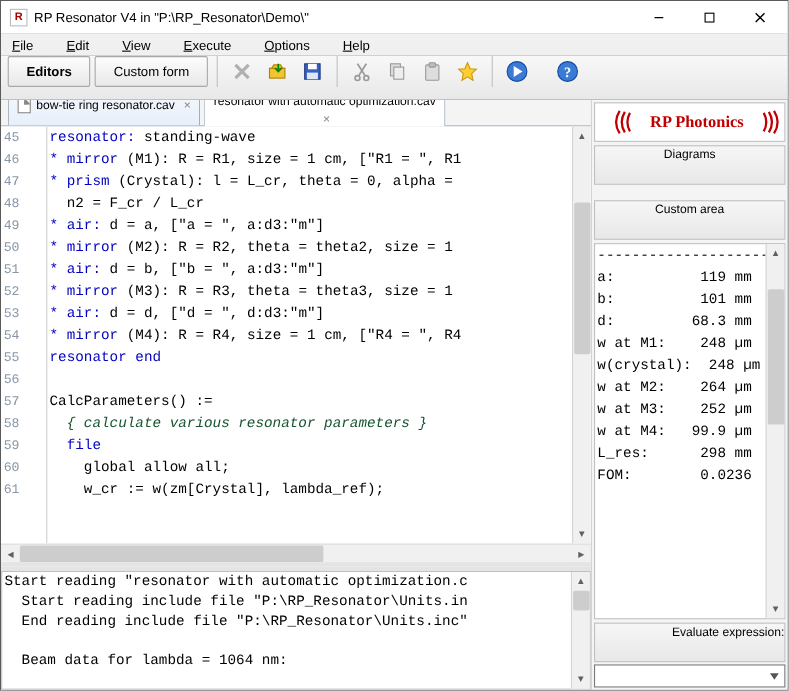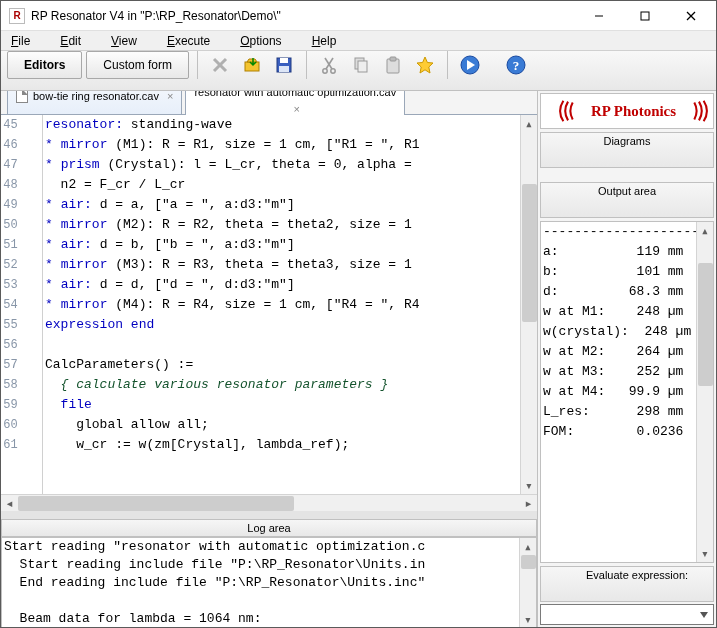--- a/index.html
+++ b/index.html
@@ -353,21 +353,21 @@
         <div class="code" id="code"><span class="kw-blue">resonator:</span> standing-wave
 <span class="kw-blue">*</span> <span class="kw-blue">mirror</span> (M1): R = R1, size = 1 cm, ["R1 = ", R1
 <span class="kw-blue">*</span> <span class="kw-blue">prism</span> (Crystal): l = L_cr, theta = 0, alpha =
   n2 = F_cr / L_cr
 <span class="kw-blue">*</span> <span class="kw-blue">air:</span> d = a, ["a = ", a:d3:"m"]
 <span class="kw-blue">*</span> <span class="kw-blue">mirror</span> (M2): R = R2, theta = theta2, size = 1
 <span class="kw-blue">*</span> <span class="kw-blue">air:</span> d = b, ["b = ", a:d3:"m"]
 <span class="kw-blue">*</span> <span class="kw-blue">mirror</span> (M3): R = R3, theta = theta3, size = 1
 <span class="kw-blue">*</span> <span class="kw-blue">air:</span> d = d, ["d = ", d:d3:"m"]
 <span class="kw-blue">*</span> <span class="kw-blue">mirror</span> (M4): R = R4, size = 1 cm, ["R4 = ", R4
-<span class="kw-blue">expression</span> <span class="kw-blue">end</span>
+<span class="kw-blue">resonator</span> <span class="kw-blue">end</span>
 
 CalcParameters() :=
 <span class="kw-green">  { calculate various resonator parameters }</span>
   <span class="kw-blue">file</span>
     global allow all;
     w_cr := w(zm[Crystal], lambda_ref);
 </div>
         <div class="vscroll">
           <div class="arrow">▴</div>
           <div class="track">
@@ -380,21 +380,20 @@
         <div class="arrow">◂</div>
         <div class="track">
             <div class="thumb"></div>
           </div>
         <div class="arrow">▸</div>
       </div>
 
       <div class="splitter-h"></div>
 
       <div class="log-area">
-        <div class="panel-header">Log area</div>
         <div class="log-body">
           <div class="log-text" id="logtext">Start reading "resonator with automatic optimization.c
   Start reading include file "P:\RP_Resonator\Units.in
   End reading include file "P:\RP_Resonator\Units.inc"
 
   Beam data for lambda = 1064 nm:</div>
           <div class="vscroll">
             <div class="arrow">▴</div>
             <div class="track">
                 <div class="thumb" style="top:0;height:25%"></div>
@@ -415,21 +414,21 @@
               <path d="M20 6 Q15 15 20 24"></path>
             <path d="M160 4 Q167 15 160 26"></path>
               <path d="M155 5 Q161 15 155 25"></path>
               <path d="M150 6 Q155 15 150 24"></path>
           </g>
           <text x="85" y="20" text-anchor="middle" font-family="Georgia,serif" font-size="16" font-weight="bold" fill="#c00000">RP Photonics</text>
         </svg>
       </div>
       <div class="panel-header" style="cursor:pointer">Diagrams</div>
       <div style="height:8px"></div>
-      <div class="panel-header">Output area</div>
+      <div class="panel-header">Custom area</div>
       <div class="output-body">
         <div class="output-text" id="outtext">-----------------------
 a:          119 mm
 b:          101 mm
 d:         68.3 mm
 w at M1:    248 µm
 w(crystal):  248 µm
 w at M2:    264 µm
 w at M3:    252 µm
 w at M4:   99.9 µm
@@ -438,21 +437,21 @@
 </div>
         <div class="vscroll">
           <div class="arrow">▴</div>
           <div class="track">
               <div class="thumb" style="top:8%;height:40%"></div>
             </div>
           <div class="arrow">▾</div>
         </div>
       </div>
       <div class="eval-row">
-        <div class="panel-header" style="text-align:center;padding-left:20px">Evaluate expression:</div>
+        <div class="panel-header" style="text-align:right;padding-left:20px">Evaluate expression:</div>
         <div class="eval-combo">
           <span style="flex:1"></span>
           <div class="dd">
             <svg width="8" height="8">
                 <polygon points="0,1 8,1 4,7" fill="#555"></polygon>
               </svg>
           </div>
         </div>
       </div>
     </div>

